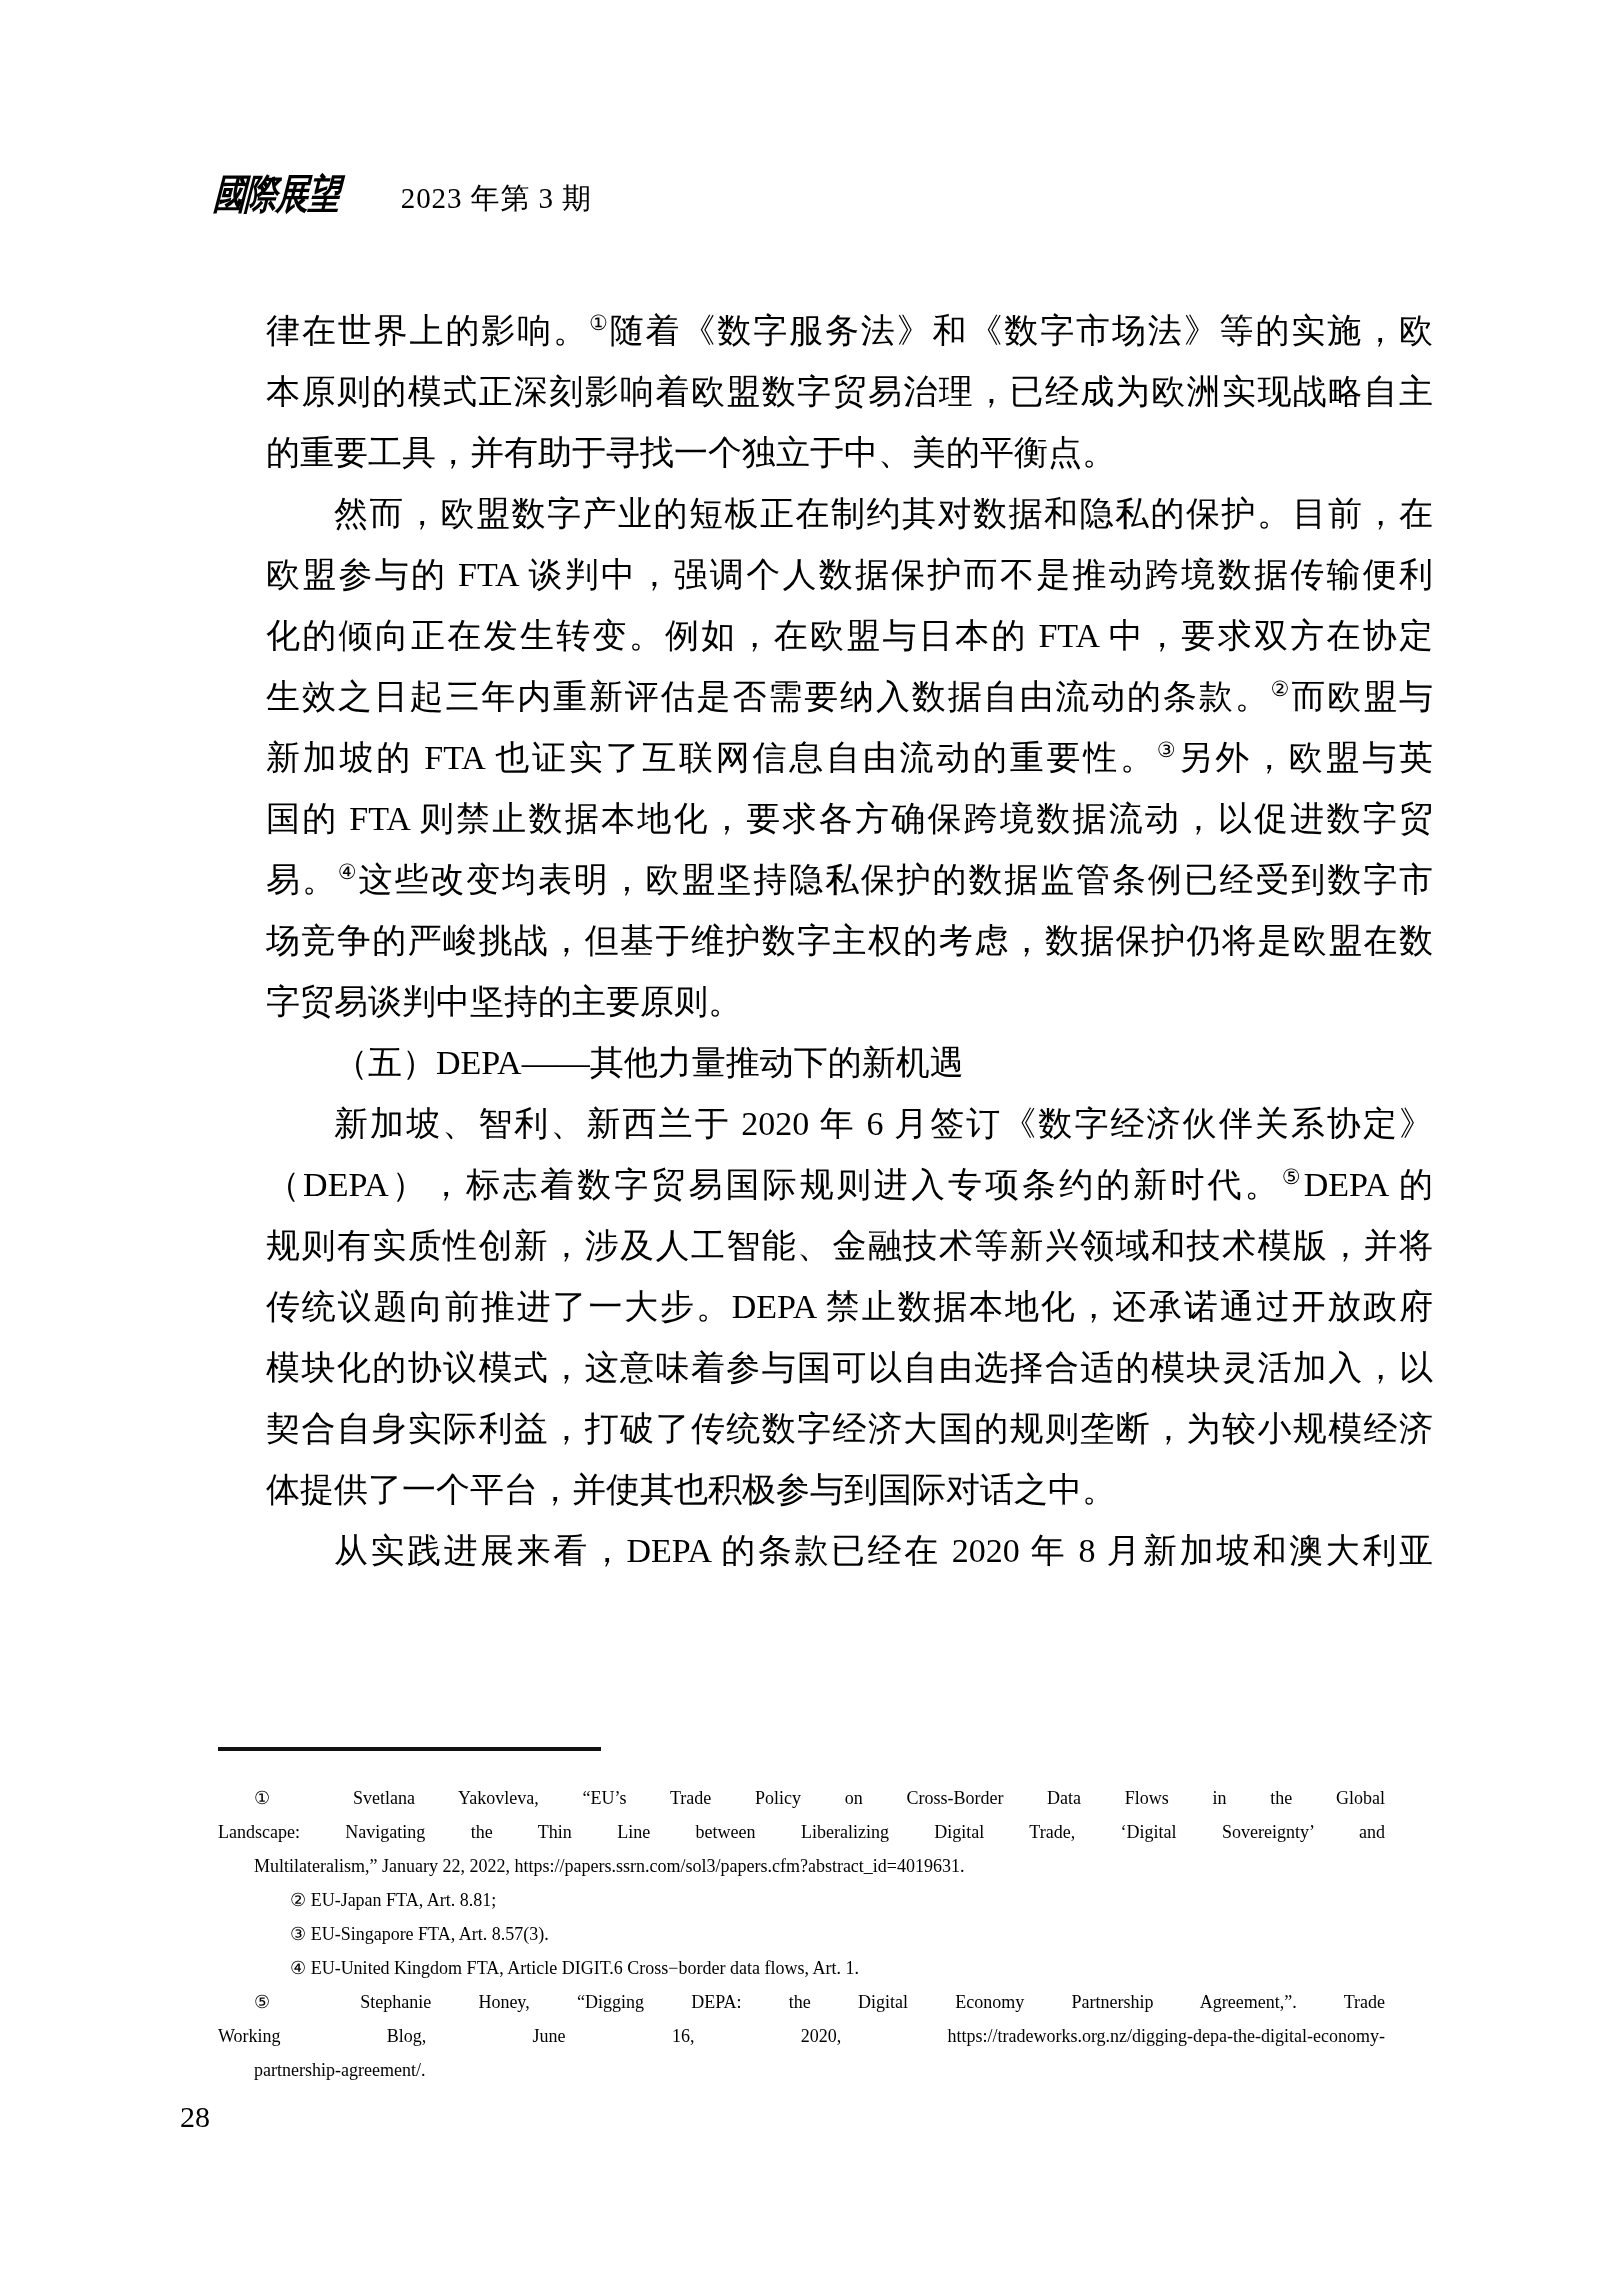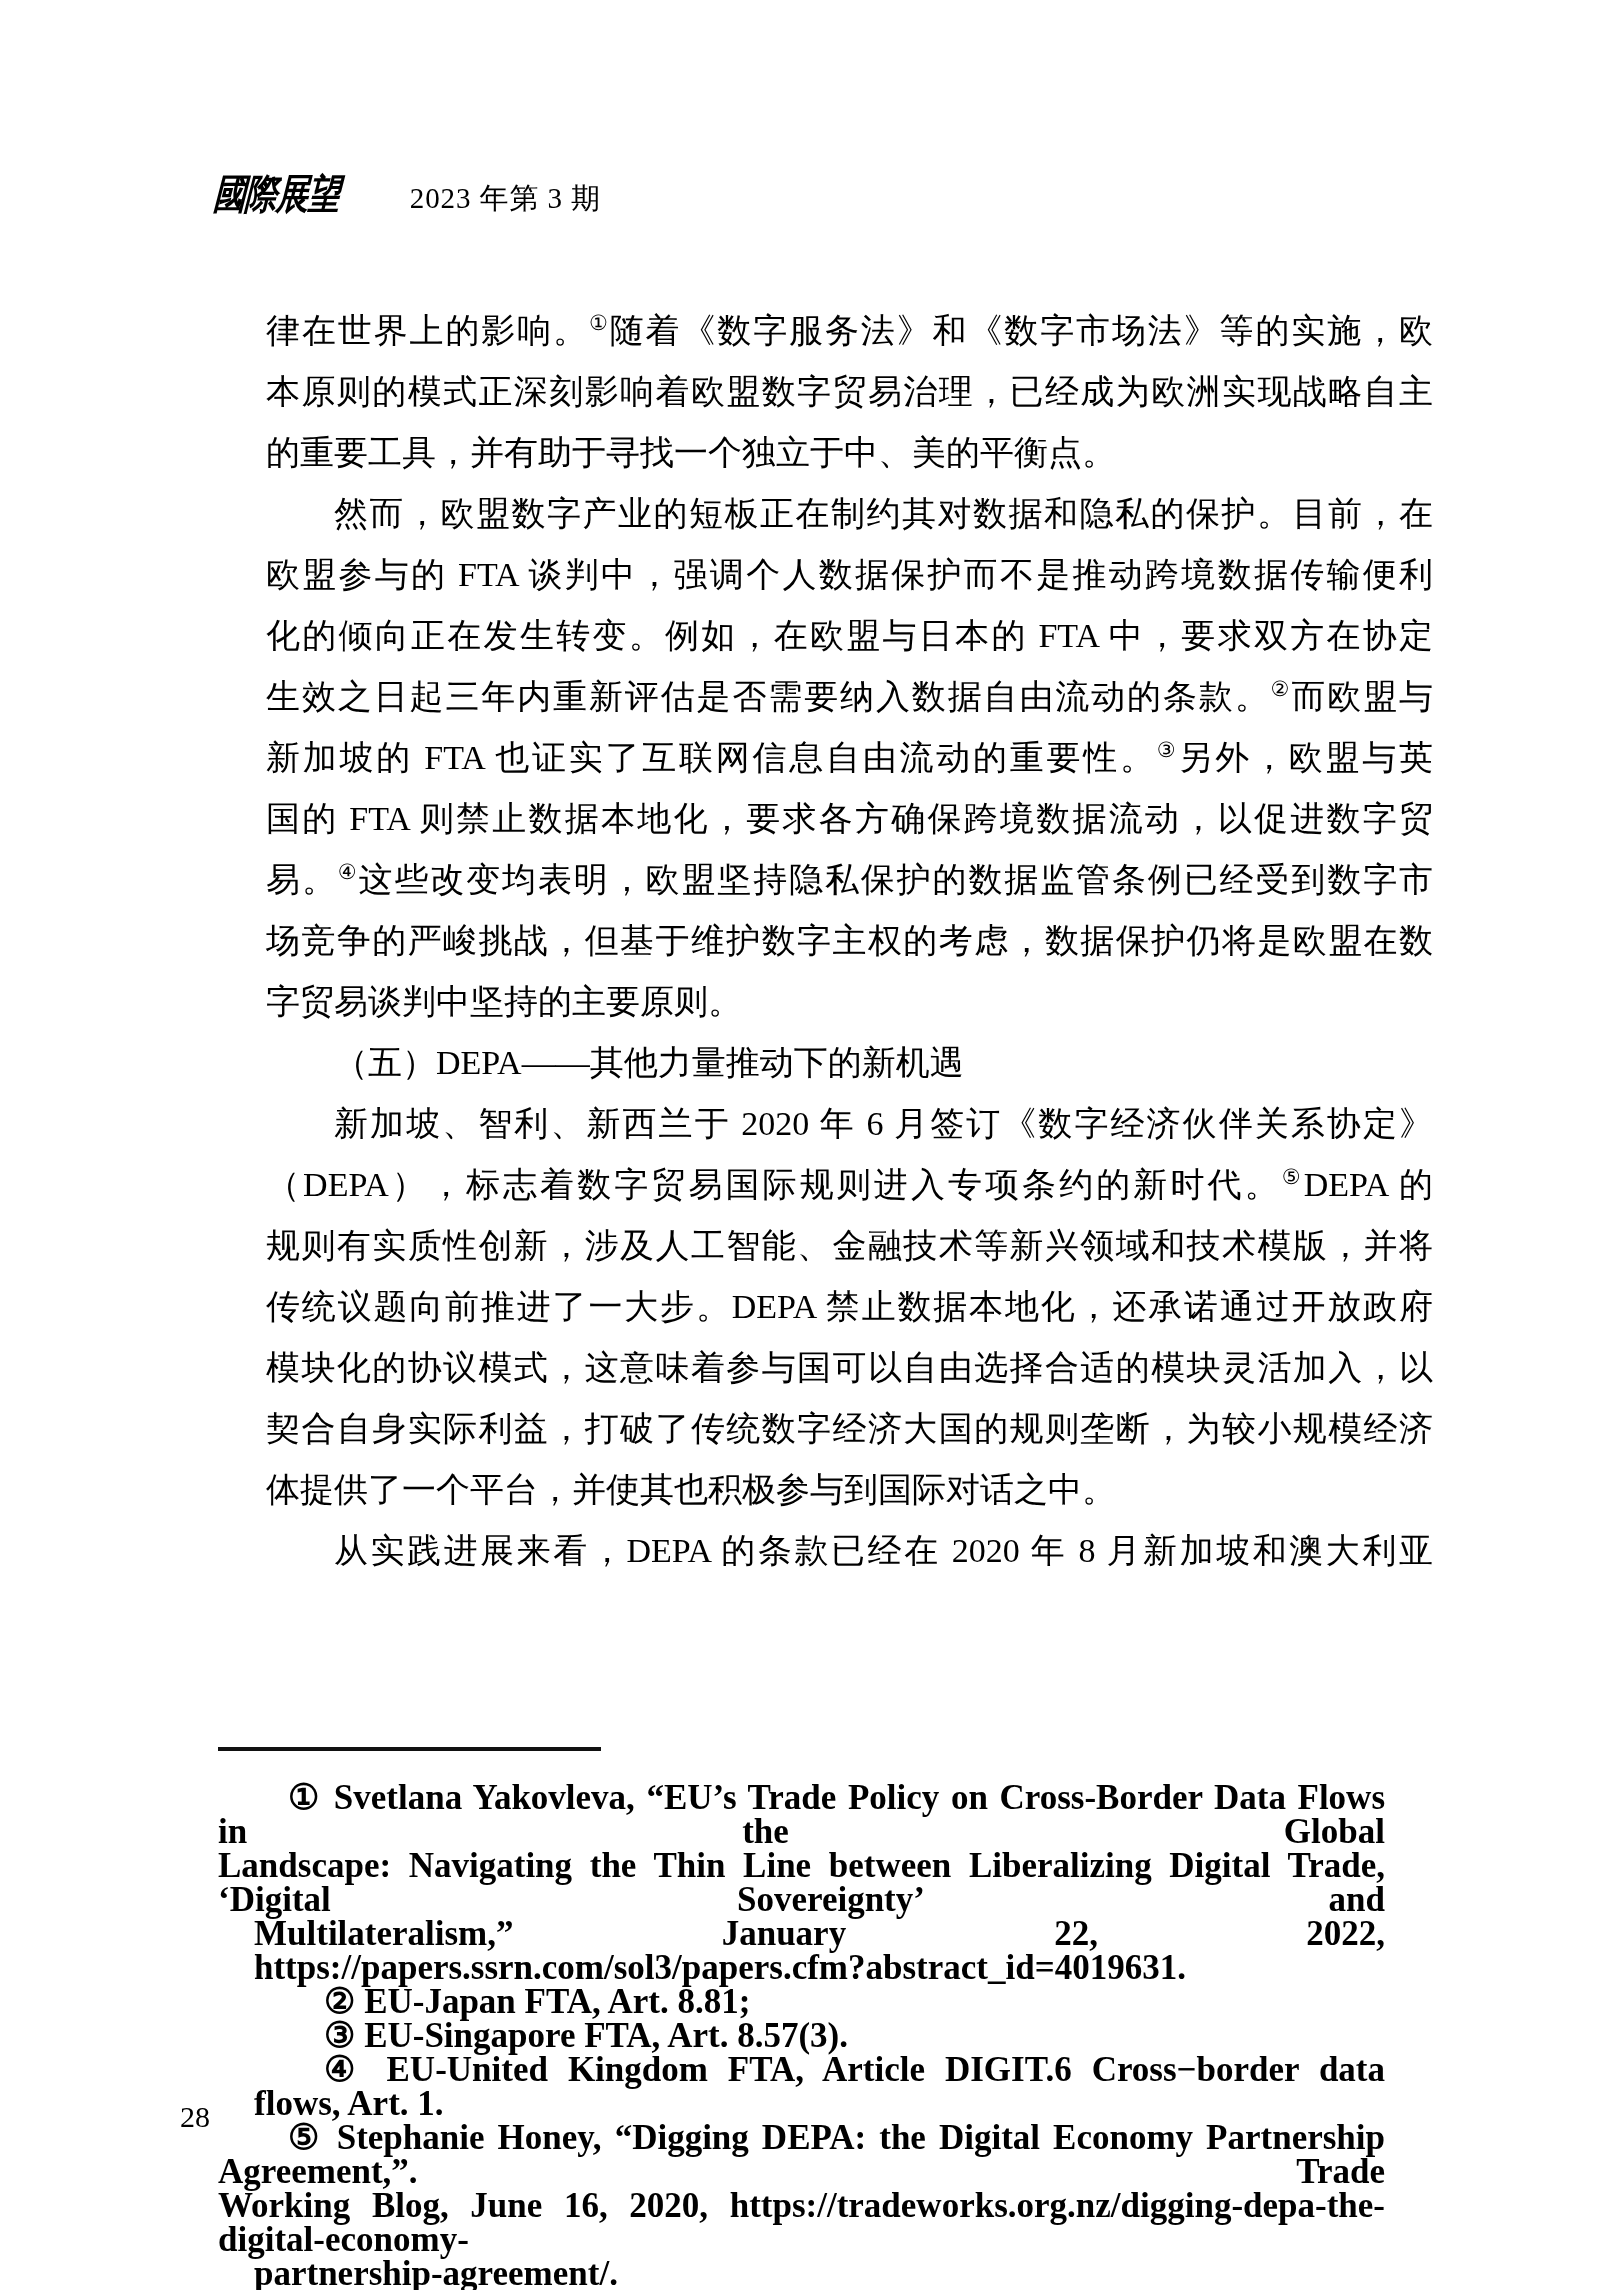--- a/index.html
+++ b/index.html
@@ -26,21 +26,21 @@
     font-family: "DejaVu Serif", serif;
     font-style: italic;
     font-weight: 700;
     font-size: 41px;
     line-height: 53px;
     transform: scaleX(0.8) skewX(-4deg);
     transform-origin: left bottom;
     letter-spacing: -1.8px;
   }
   .issue {
-    margin-left: 41px;
+    margin-left: 32px;
     font-size: 29px;
     line-height: 53px;
     letter-spacing: 0.9px;
   }
   
   .body-block {
     position: absolute;
     left: 218px;
     top: 300px;
     width: 1167px;
@@ -68,23 +68,22 @@
     width: 383px;
     height: 3.6px;
     background: #111111;
   }
   
   .fn-block {
     position: absolute;
     left: 218px;
     top: 1781px;
     width: 1167px;
-    font-size: 35px;
+    font-size: 18px;
     line-height: 34px;
-    font-weight: bold;
   }
   .fline {
     text-align: justify;
     text-align-last: justify;
   }
   .fline.end { text-align-last: left; margin-left: 36px; }
   .fline.indent { text-indent: 2em; }
   
   .page-number {
     position: absolute;

